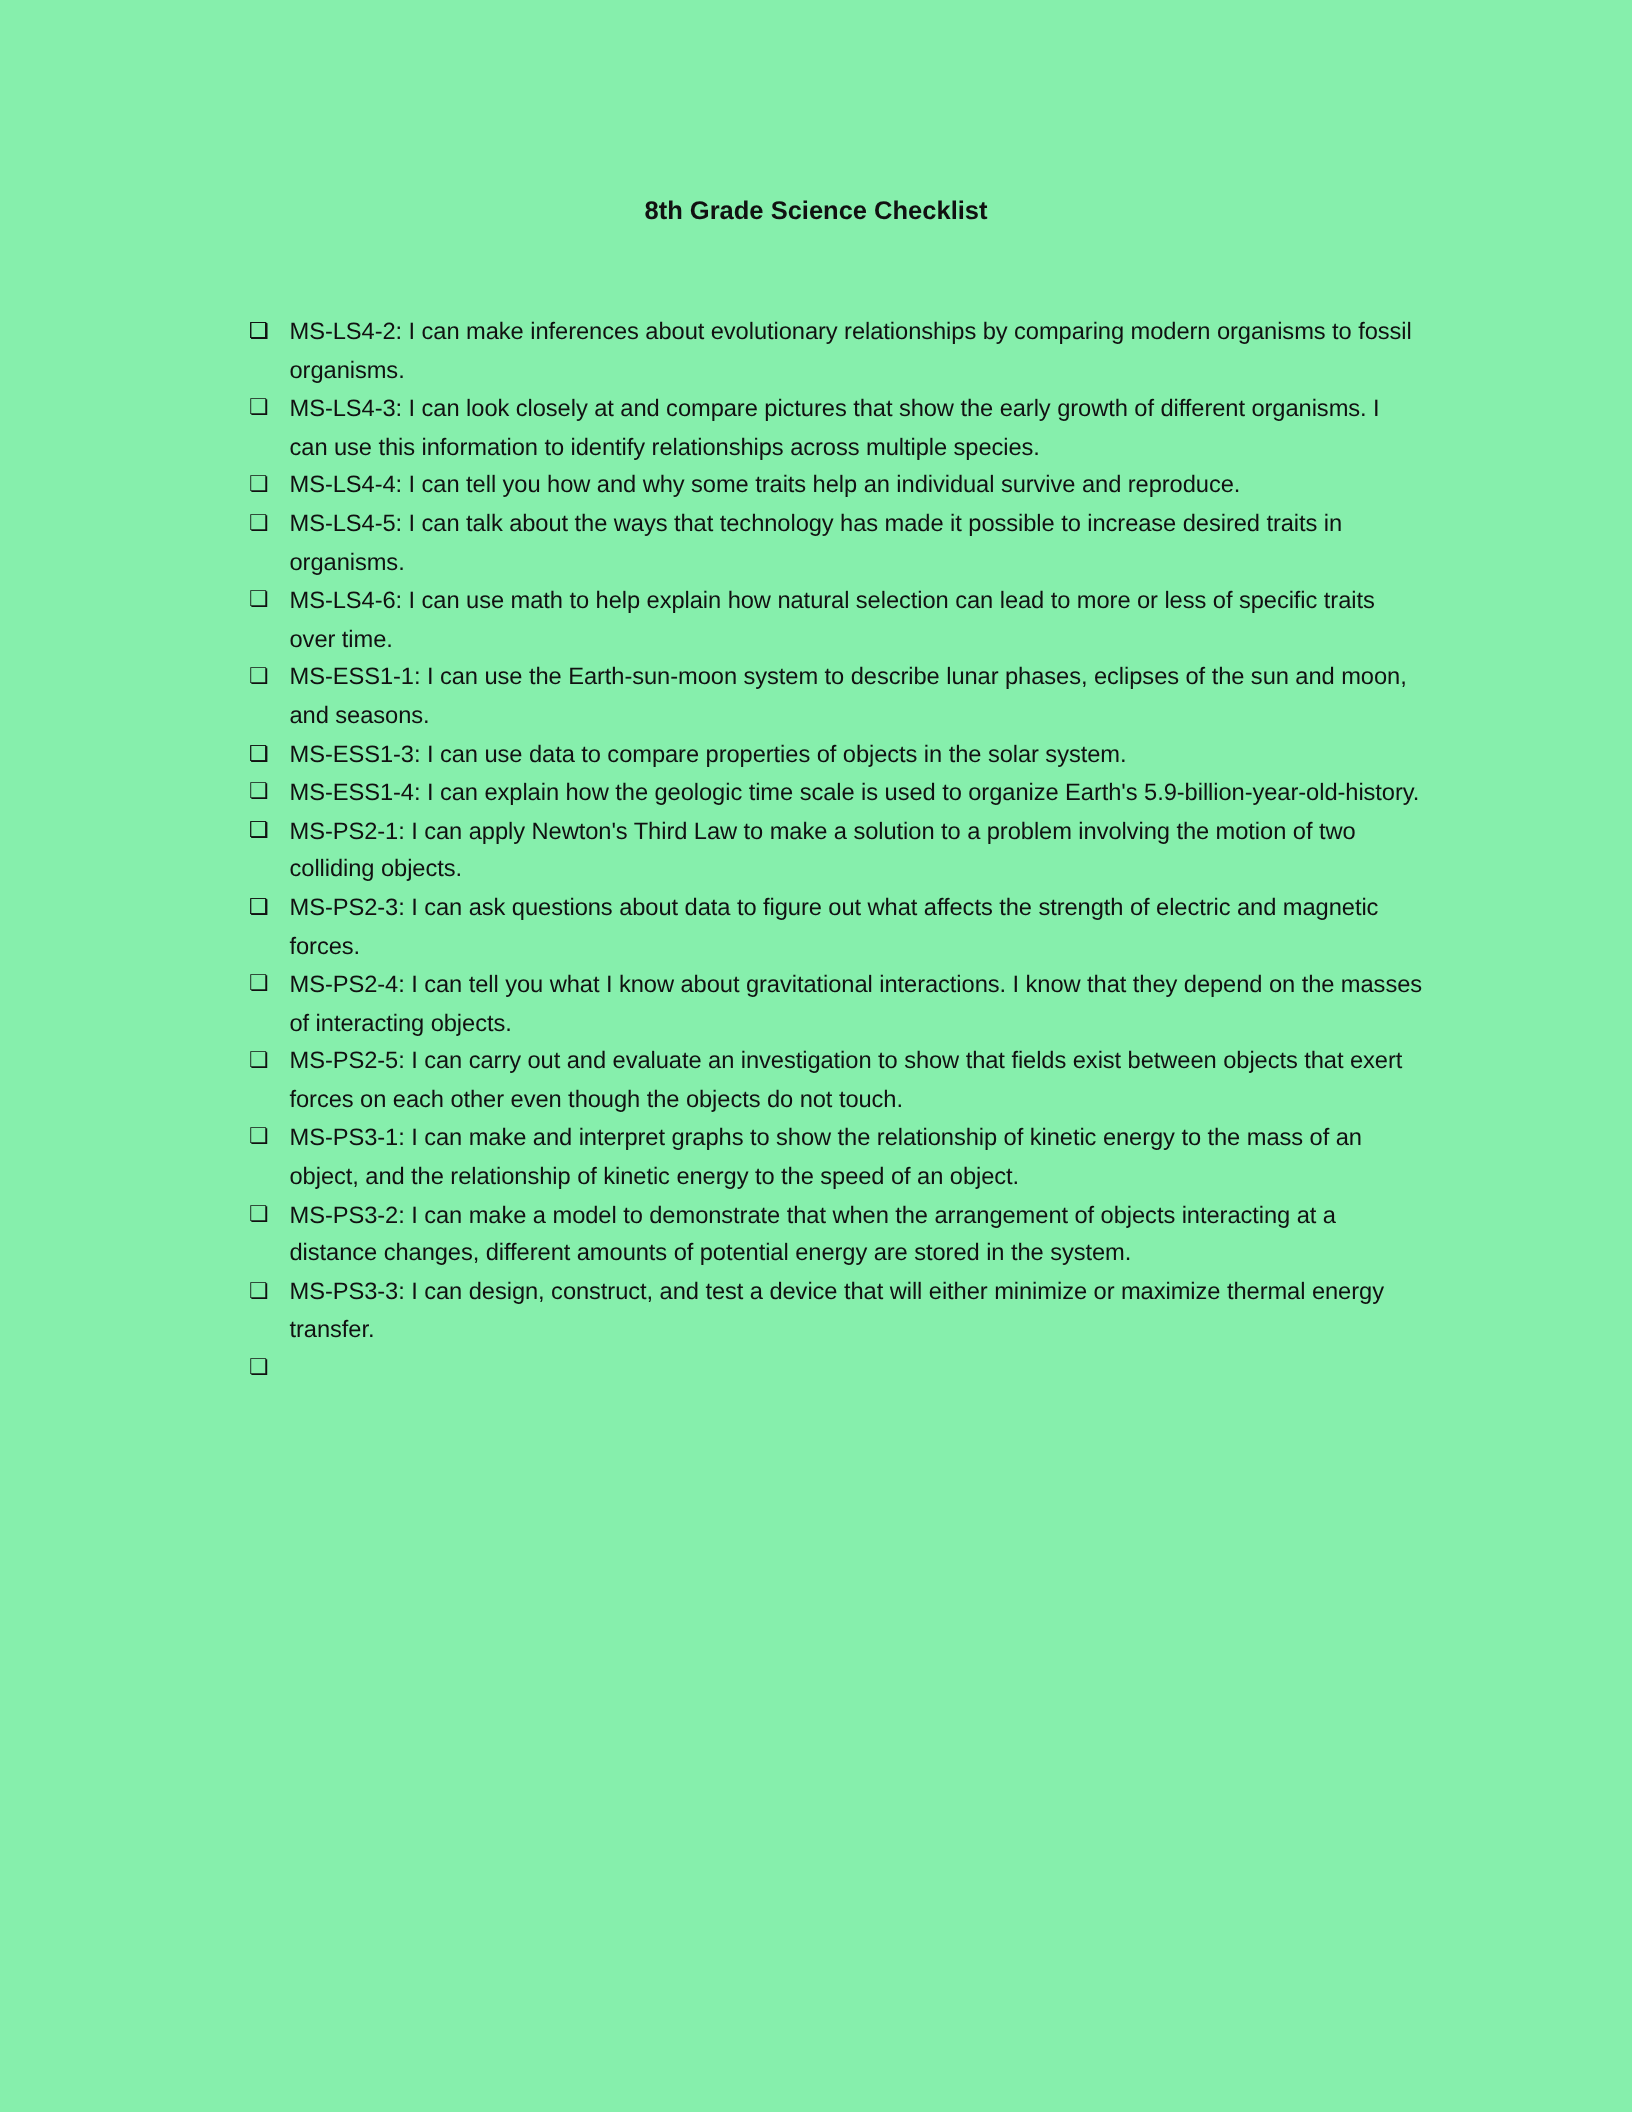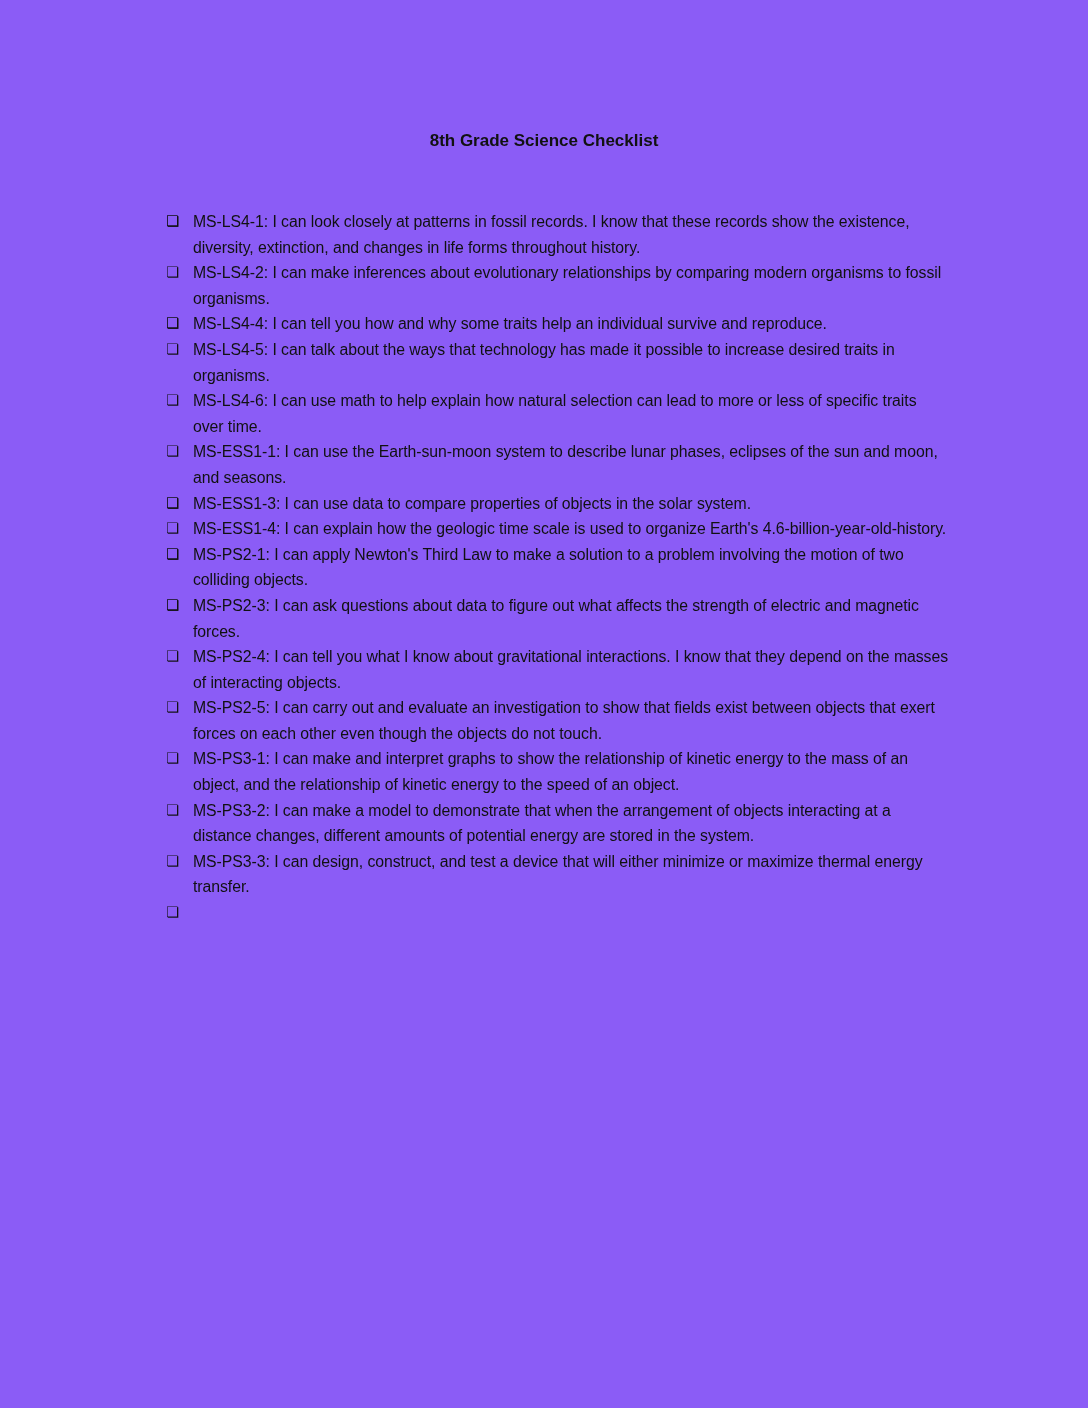--- a/index.html
+++ b/index.html
@@ -4,21 +4,21 @@
 <style>
   html, body {
     margin: 0;
     padding: 0;
     background: #ffffff;
   }
   .page {
     position: relative;
     width: 1088px;
     height: 1408px;
-    background: #8b5cf6;
+    background: #86efac;
     font-family: "Liberation Sans", sans-serif;
     color: #111111;
     overflow: hidden;
   }
   .title {
     margin: 0;
     padding-top: 130px;
     text-align: center;
     font-size: 17px;
     font-weight: bold;
@@ -53,30 +53,30 @@
 
 <div class="page">
   <h1 class="title">8th Grade Science Checklist</h1>
   <ul class="checklist">
   <li class="checklist-item">
     <span class="checkbox">❏</span>
   </li>
 
   <li class="checklist-item">
     <span class="checkbox">❏</span>
-    <span class="item-text">MS-LS4-1: I can look closely at patterns in fossil records. I know that these records show the existence, diversity, extinction, and changes in life forms throughout history.</span>
   </li>
 
   <li class="checklist-item">
     <span class="checkbox">❏</span>
     <span class="item-text">MS-LS4-2: I can make inferences about evolutionary relationships by comparing modern organisms to fossil organisms.</span>
   </li>
 
   <li class="checklist-item">
     <span class="checkbox">❏</span>
+    <span class="item-text">MS-LS4-3: I can look closely at and compare pictures that show the early growth of different organisms. I can use this information to identify relationships across multiple species.</span>
   </li>
 
   <li class="checklist-item">
     <span class="checkbox">❏</span>
     <span class="item-text">MS-LS4-4: I can tell you how and why some traits help an individual survive and reproduce.</span>
   </li>
 
   <li class="checklist-item">
     <span class="checkbox">❏</span>
     <span class="item-text">MS-LS4-5: I can talk about the ways that technology has made it possible to increase desired traits in organisms.</span>
@@ -96,21 +96,21 @@
     <span class="checkbox">❏</span>
   </li>
 
   <li class="checklist-item">
     <span class="checkbox">❏</span>
     <span class="item-text">MS-ESS1-3: I can use data to compare properties of objects in the solar system.</span>
   </li>
 
   <li class="checklist-item">
     <span class="checkbox">❏</span>
-    <span class="item-text">MS-ESS1-4: I can explain how the geologic time scale is used to organize Earth's 4.6-billion-year-old-history.</span>
+    <span class="item-text">MS-ESS1-4: I can explain how the geologic time scale is used to organize Earth's 5.9-billion-year-old-history.</span>
   </li>
 
   <li class="checklist-item">
     <span class="checkbox">❏</span>
   </li>
 
   <li class="checklist-item">
     <span class="checkbox">❏</span>
     <span class="item-text">MS-PS2-1: I can apply Newton's Third Law to make a solution to a problem involving the motion of two colliding objects.</span>
   </li>

